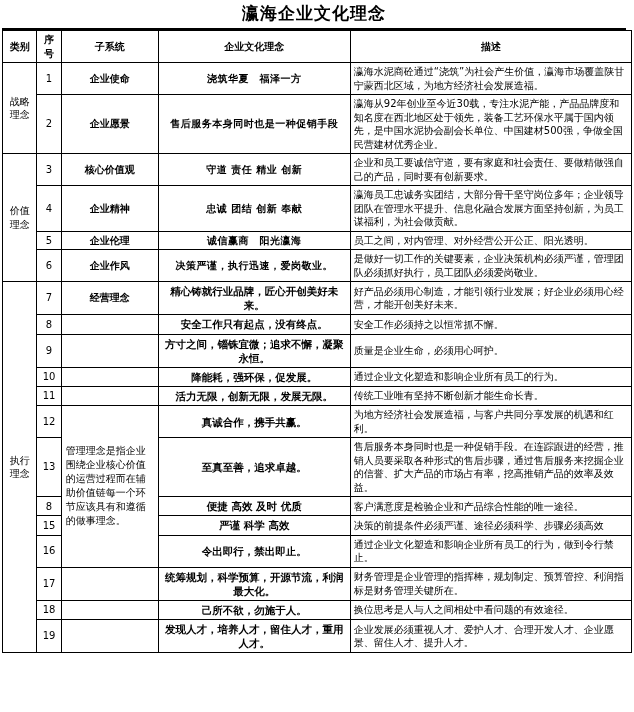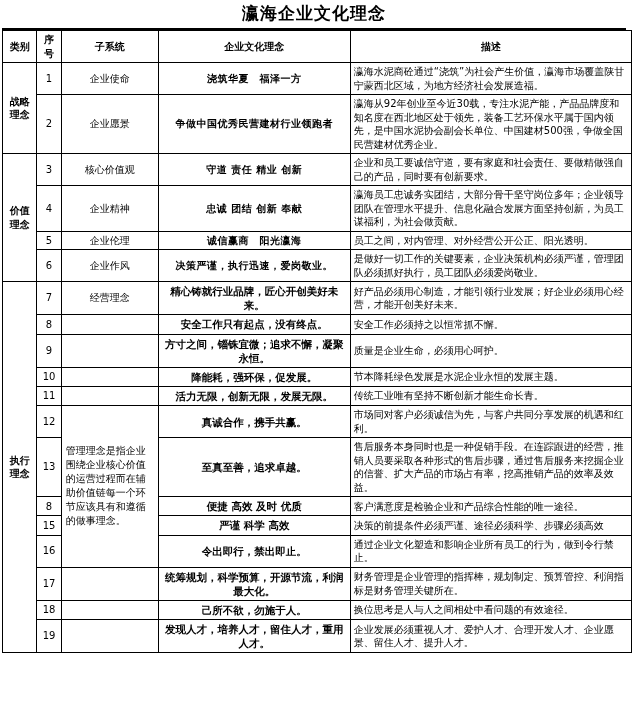--- a/index.html
+++ b/index.html
@@ -48,33 +48,33 @@
     background: #fff;
   }
   .col-cat   { width: 34px; }
   .col-num   { width: 24px; }
   .col-sub   { width: 96px; }
   .col-idea  { width: 190px; }
   .col-desc  { width: 278px; }
 
   td.cat {
     text-align: center;
-    font-weight: bold;
+    font-weight: normal;
     font-size: 12px;
     line-height: 1.3;
     letter-spacing: 0px;
   }
   td.num {
     text-align: center;
     font-size: 11px;
   }
   td.sub {
     text-align: center;
     font-size: 12px;
-    font-weight: normal;
+    font-weight: bold;
   }
   td.sub.small {
     font-size: 10px;
     font-weight: normal;
     text-align: left;
     line-height: 1.4;
     padding: 2px 4px;
     margin-left: 48px;
   }
   td.idea {
@@ -124,21 +124,21 @@
         <tr>
           <td class="cat" rowspan="2">战略理念</td>
           <td class="num">1</td>
           <td class="sub">企业使命</td>
           <td class="idea">浇筑华夏　福泽一方</td>
           <td class="desc">瀛海水泥商砼通过“浇筑”为社会产生价值，瀛海市场覆盖陕甘宁蒙西北区域，为地方经济社会发展造福。</td>
         </tr>
         <tr>
           <td class="num">2</td>
           <td class="sub">企业愿景</td>
-          <td class="idea">争做中国优秀民营建材行业领跑者</td>
+          <td class="idea">售后服务本身同时也是一种促销手段</td>
           <td class="desc">瀛海从92年创业至今近30载，专注水泥产能，产品品牌度和知名度在西北地区处于领先，装备工艺环保水平属于国内领先，是中国水泥协会副会长单位、中国建材500强，争做全国民营建材优秀企业。</td>
         </tr>
         <tr>
           <td class="cat" rowspan="4">价值理念</td>
           <td class="num">3</td>
           <td class="sub">核心价值观</td>
           <td class="idea">守道 责任 精业 创新</td>
           <td class="desc">企业和员工要诚信守道，要有家庭和社会责任、要做精做强自己的产品，同时要有创新要求。</td>
         </tr>
         <tr>
@@ -175,33 +175,33 @@
         <tr>
           <td class="num">9</td>
           <td class="sub"></td>
           <td class="idea thin">方寸之间，锱铢宜微；追求不懈，凝聚永恒。</td>
           <td class="desc">质量是企业生命，必须用心呵护。</td>
         </tr>
         <tr>
           <td class="num">10</td>
           <td class="sub"></td>
           <td class="idea thin">降能耗，强环保，促发展。</td>
-          <td class="desc">节本降耗绿色发展是水泥企业永恒的发展主题。</td>
+          <td class="desc">通过企业文化塑造和影响企业所有员工的行为。</td>
         </tr>
         <tr>
           <td class="num">11</td>
           <td class="sub"></td>
           <td class="idea thin">活力无限，创新无限，发展无限。</td>
           <td class="desc">传统工业唯有坚持不断创新才能生命长青。</td>
         </tr>
         <tr>
           <td class="num">12</td>
           <td class="sub small" rowspan="5">管理理念是指企业围绕企业核心价值的运营过程而在辅助价值链每一个环节应该具有和遵循的做事理念。</td>
           <td class="idea thin">真诚合作，携手共赢。</td>
-          <td class="desc">市场同对客户必须诚信为先，与客户共同分享发展的机遇和红利。</td>
+          <td class="desc">为地方经济社会发展造福，与客户共同分享发展的机遇和红利。</td>
         </tr>
         <tr>
           <td class="num">13</td>
           <td class="idea thin">至真至善，追求卓越。</td>
           <td class="desc">售后服务本身同时也是一种促销手段。在连踪跟进的经营，推销人员要采取各种形式的售后步骤，通过售后服务来挖掘企业的信誉、扩大产品的市场占有率，挖高推销产品的效率及效益。</td>
         </tr>
         <tr>
           <td class="num">8</td>
           <td class="idea thin">便捷 高效 及时 优质</td>
           <td class="desc">客户满意度是检验企业和产品综合性能的唯一途径。</td>

